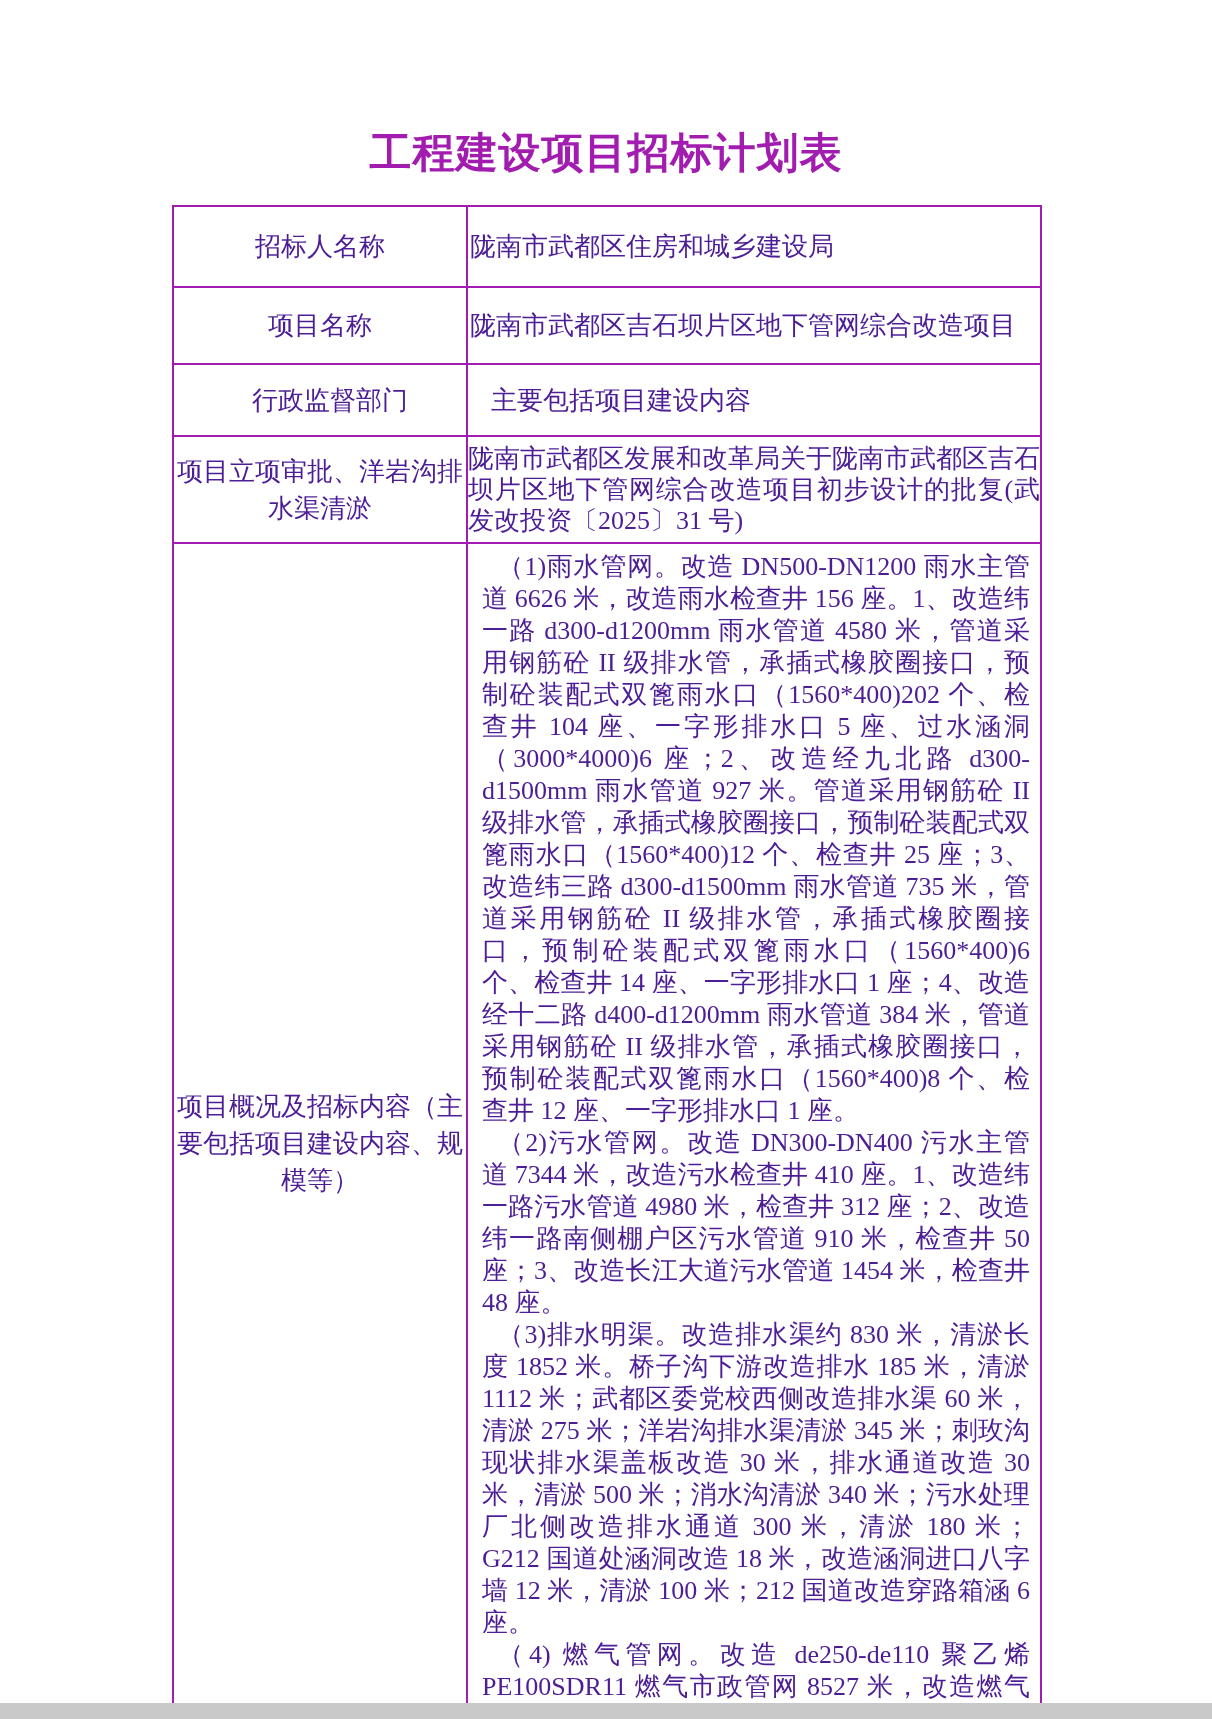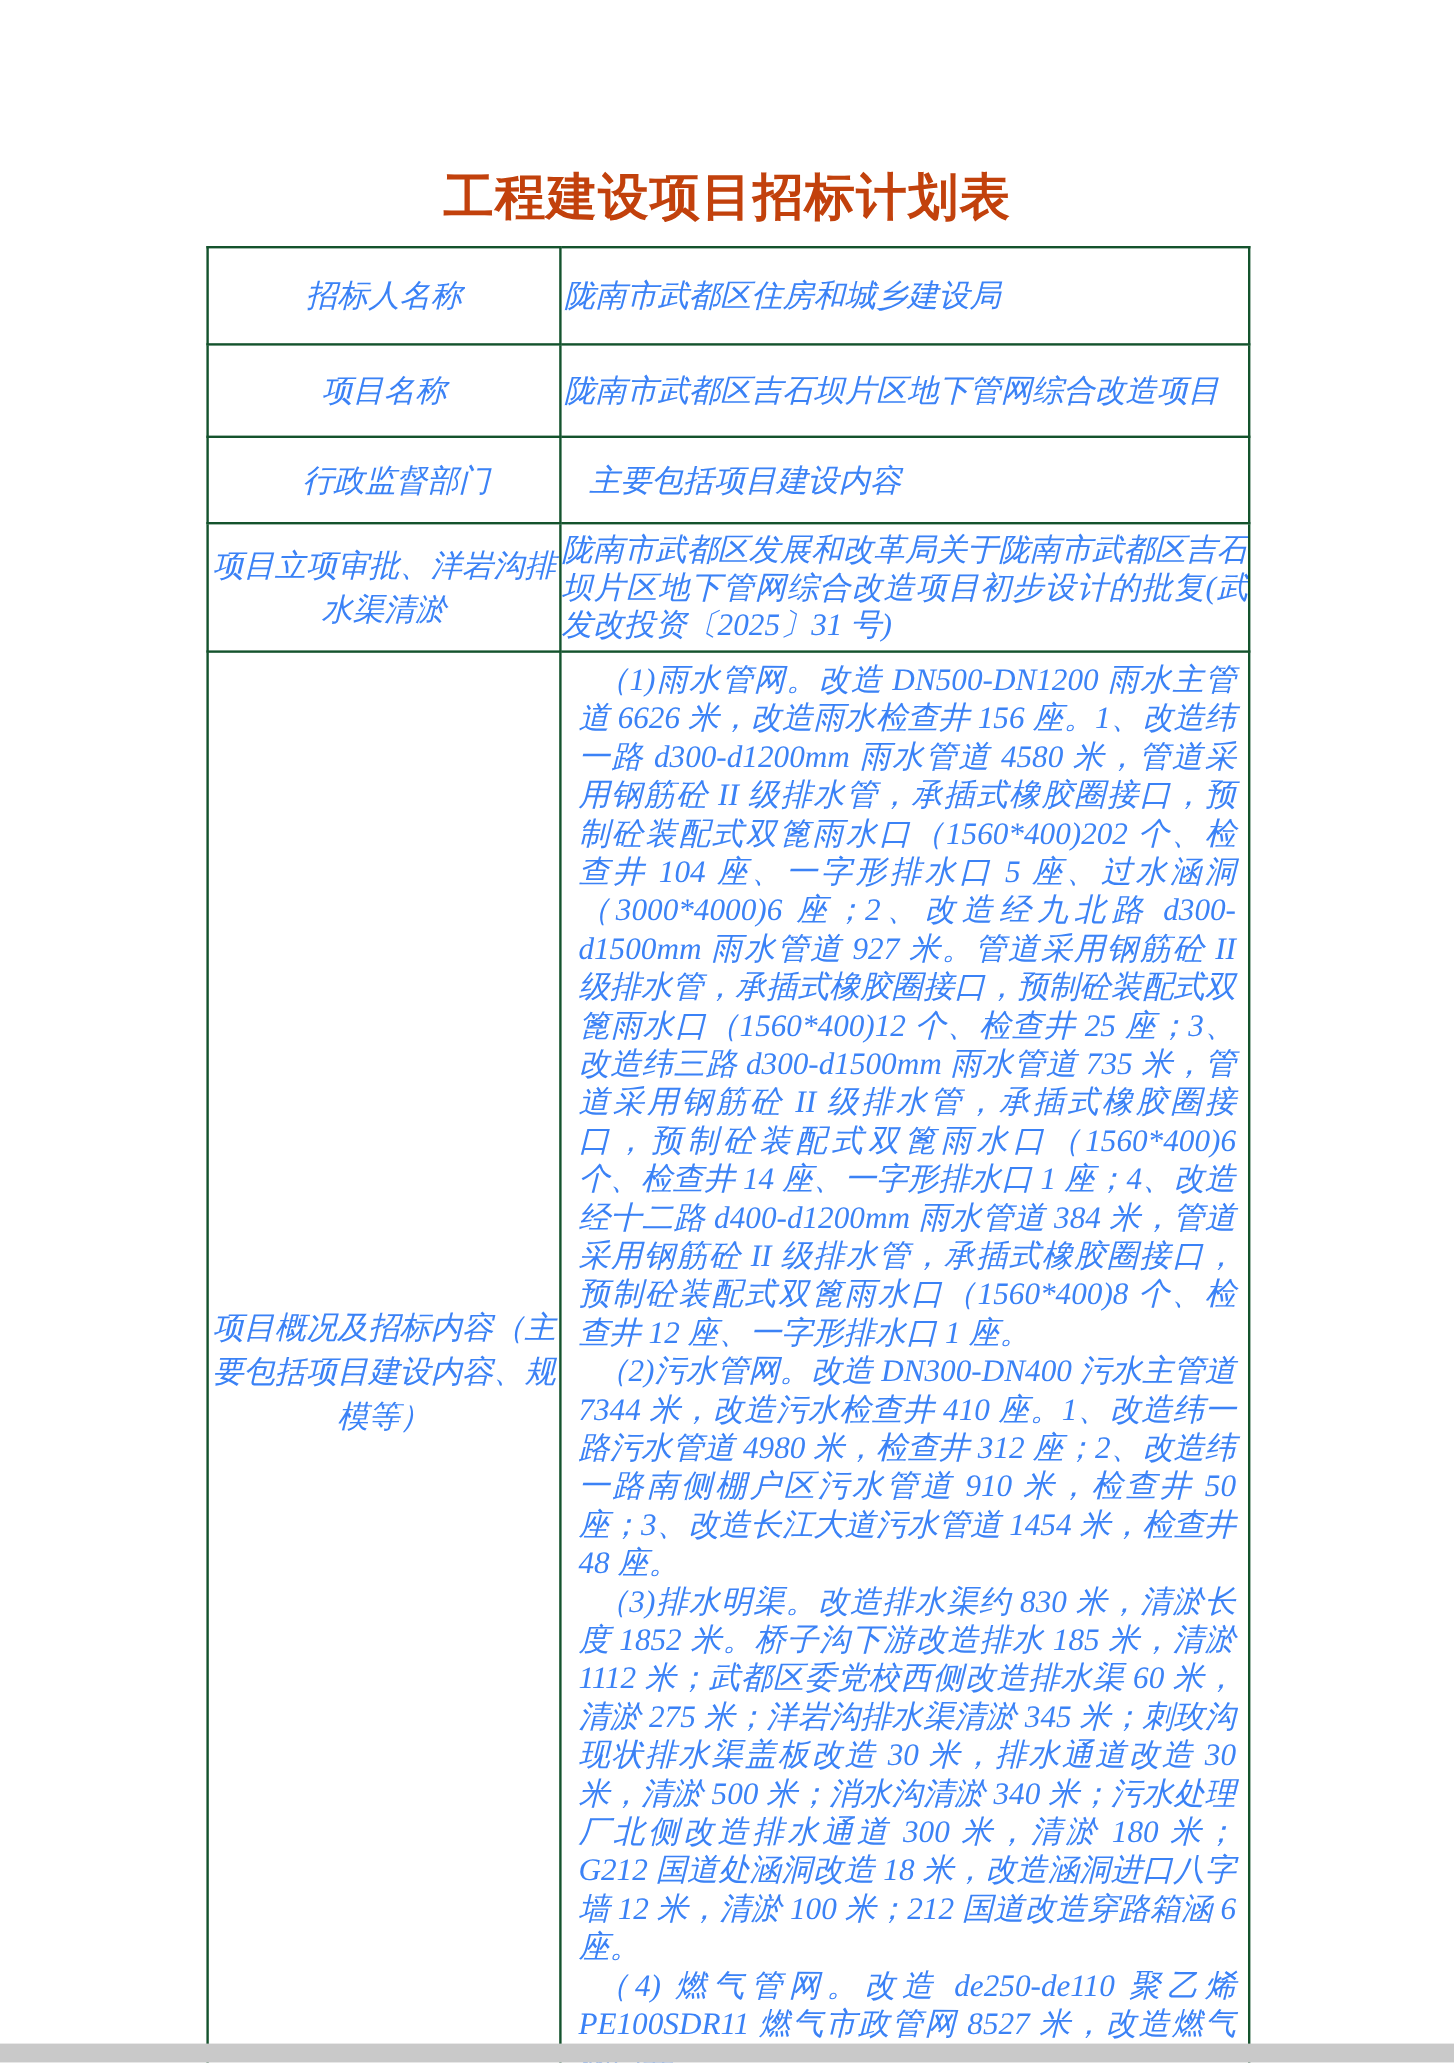--- a/index.html
+++ b/index.html
@@ -14,42 +14,41 @@
     background: #ffffff;
     overflow: hidden;
     font-family: "Liberation Serif", "DejaVu Serif", serif;
     color: #1a1a1a;
   }
   .doc-title {
     position: absolute;
     top: 123px;
     left: 0;
     right: 0;
-    margin: 16px;
+    margin: 4px;
     text-align: center;
     font-size: 42px;
     line-height: 52px;
     font-weight: 700;
     letter-spacing: 1px;
-    color: #c2410c;
+    color: #a21caf;
   }
   .bid-table {
     position: absolute;
     left: 172px;
     top: 205px;
     width: 868px;
     border-collapse: collapse;
     table-layout: fixed;
   }
   .bid-table td {
-    border: 2px solid #14532d;
+    border: 2px solid #a21caf;
     font-size: 26px;
-    color: #3b82f6;
+    color: #4c1d95;
     overflow: hidden;
-    font-style: italic;
   }
   .col-label { width: 294px; }
   .col-content { width: 574px; }
   .label-cell {
     text-align: center;
     vertical-align: middle;
     padding: 4px 3px;
     line-height: 37px;
   }
   .value-center {

